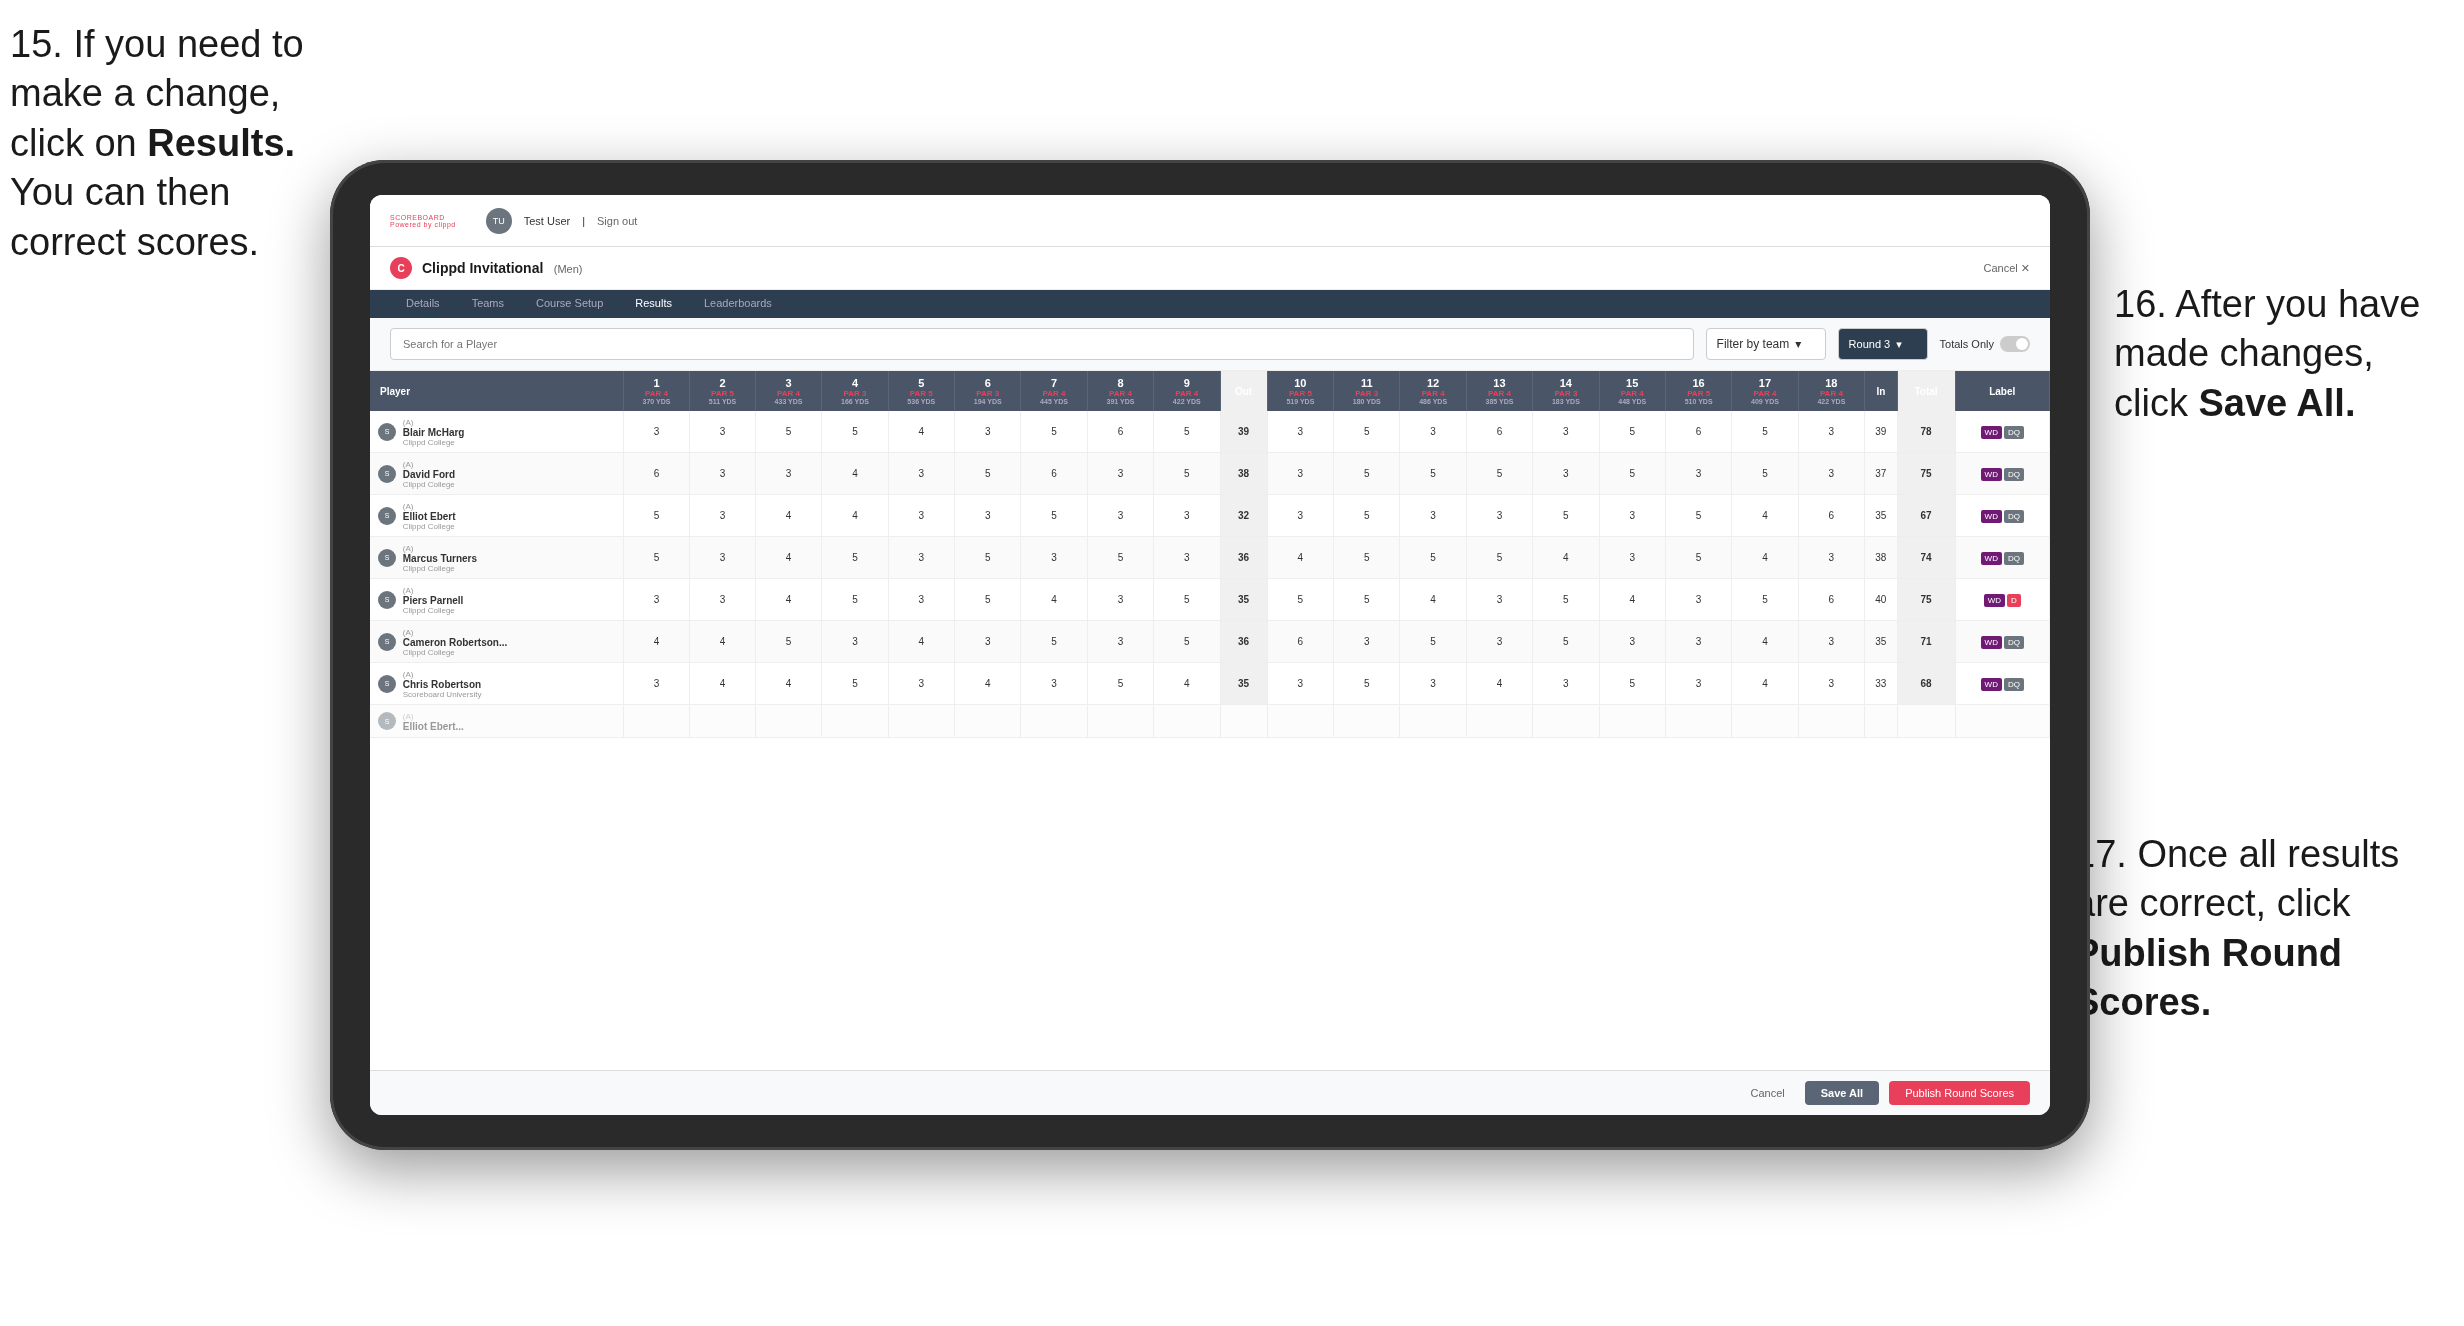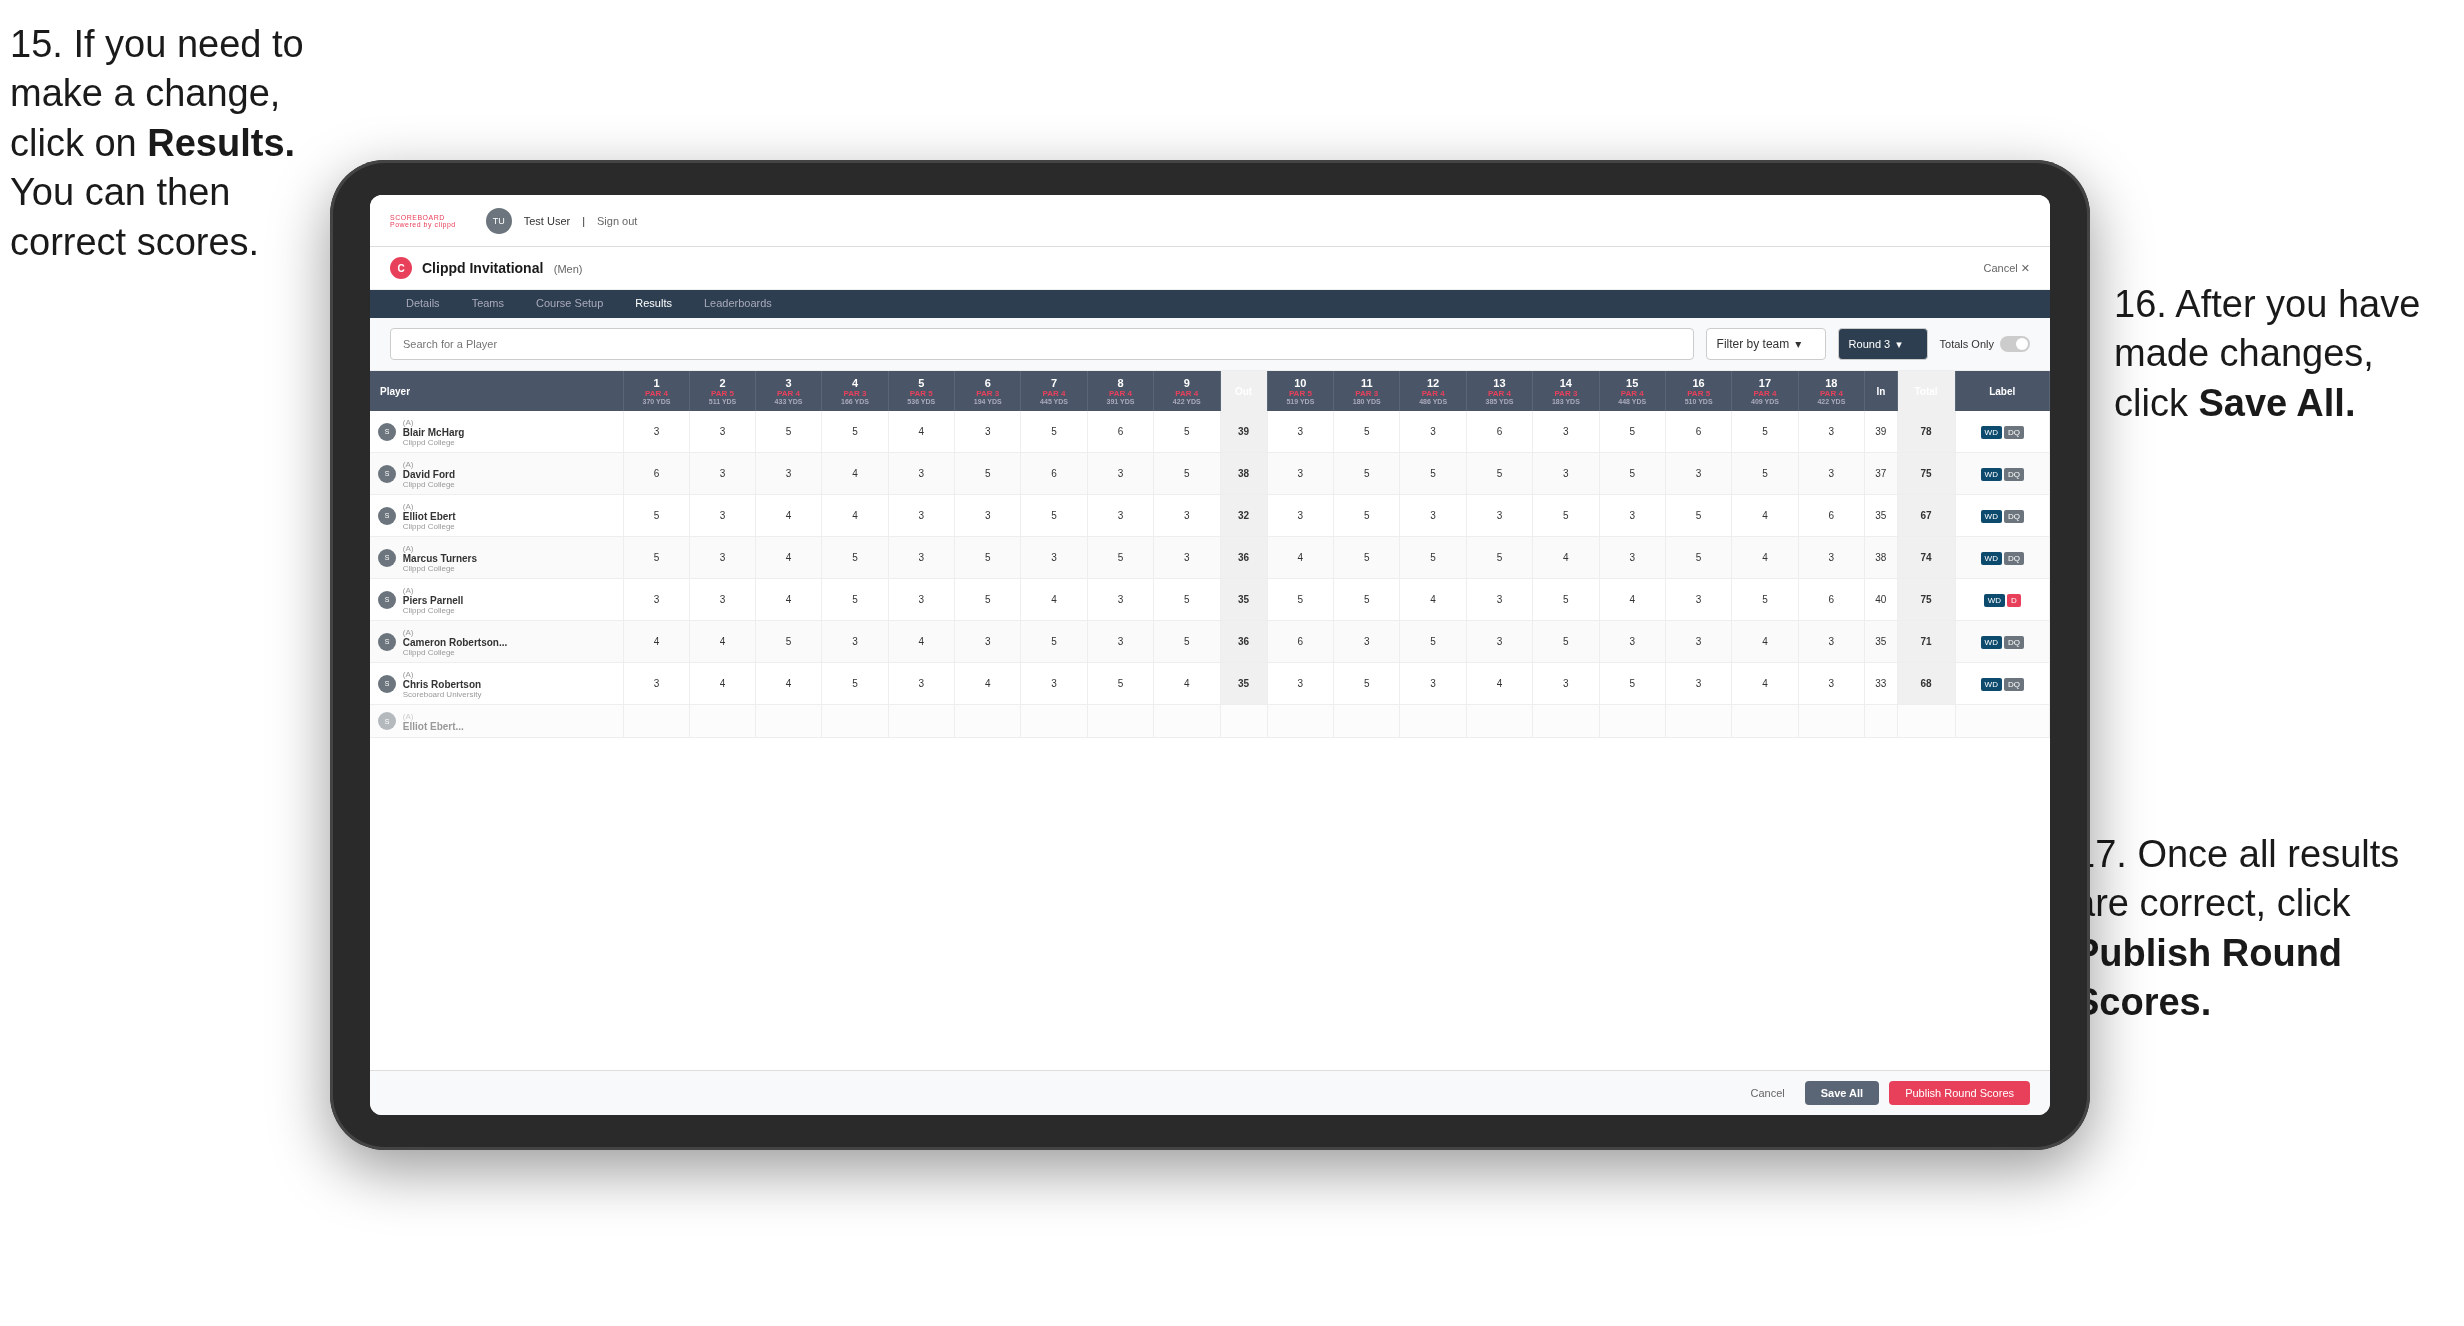--- a/index.html
+++ b/index.html
@@ -396,21 +396,21 @@
       color: #999;
       margin-right: 3px;
     }
 
     .out-col, .total-col {
       background: #f0f0f0;
       font-weight: 700;
     }
 
     .label-wd {
-      background: #0c4a6e;
+      background: #701a75;
       color: white;
       font-size: 8px;
       padding: 2px 4px;
       border-radius: 2px;
       margin: 8px 1px;
     }
     .label-dq {
       background: #6c757d;
       color: white;
       font-size: 8px;

